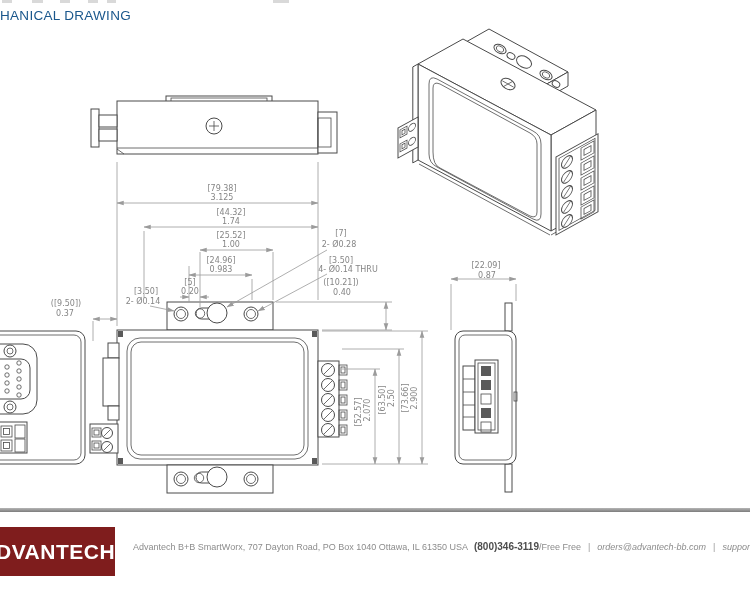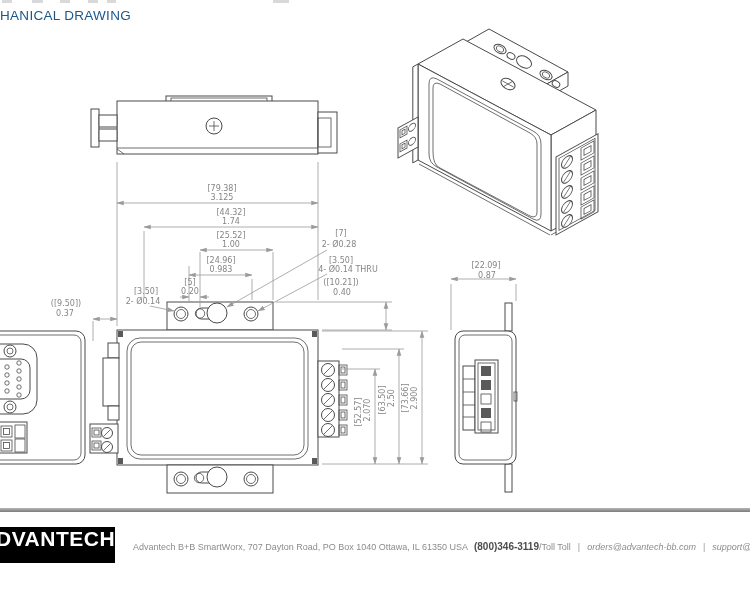--- a/index.html
+++ b/index.html
@@ -10,22 +10,22 @@
   .top-artifact{position:absolute;top:0;height:3px;background:#d9d9d9;}
   svg{position:absolute;left:0;top:0;}
   .ol{fill:none;stroke:#4a4a4a;stroke-width:1;}
   .olw{fill:#ffffff;stroke:#4a4a4a;stroke-width:1;}
   .olt{fill:none;stroke:#4a4a4a;stroke-width:.8;}
   .dk{fill:#5a5a5a;stroke:none;}
   .dl{fill:none;stroke:#9b9b9b;stroke-width:.8;}
   .dt{fill:#858585;font-size:8px;font-family:"DejaVu Sans",sans-serif;text-anchor:middle;}
   .footer-sep{position:absolute;left:0;top:508px;width:750px;height:4px;
       background:linear-gradient(#b5b5b5,#7c7c7c);}
-  .logo{position:absolute;left:0;top:527px;width:115px;height:36px;background:#000000;
-      color:#fff;display:flex;align-items:flex-start;overflow:hidden;}
+  .logo{position:absolute;left:0;top:527px;width:115px;height:49px;background:#7f1d1d;
+      color:#fff;display:flex;align-items:center;overflow:hidden;}
   .logo span{font-weight:bold;font-size:21px;letter-spacing:.5px;margin-left:-4px;
       font-family:"Liberation Sans",sans-serif;}
   .footer-text{position:absolute;left:133px;top:541px;font-size:9px;color:#8c8c8c;
       white-space:nowrap;}
   .footer-text b{color:#4d4d4d;font-size:10px;}
   .footer-text i{font-style:italic;}
   .pipe{margin:0 7px;color:#9a9a9a;}
   .ph{margin-left:6px;}
 </style>
 </head>
@@ -339,13 +339,13 @@
     <line class="dl" x1="422" y1="331" x2="422" y2="464" marker-start="url(#ar)" marker-end="url(#ar)"></line>
     <text class="dt" transform="rotate(-90 408 398)" x="408" y="398">[73.66]</text>
     <text class="dt" transform="rotate(-90 417 398)" x="417" y="398">2.900</text>
   </g>
 </svg>
 
 <div class="footer-sep"></div>
 <div class="logo">
   <span>DVANTECH</span>
 </div>
-<div class="footer-text"><span>Advantech B+B SmartWorx, 707 Dayton Road, PO Box 1040 Ottawa, IL 61350 USA</span><b class="ph">(800)346-3119</b><span>/Toll Toll</span><span class="pipe">|</span><i>orders@advantech-bb.com</i><span class="pipe">|</span><i>support@advantech-bl</i></div>
+<div class="footer-text"><span>Advantech B+B SmartWorx, 707 Dayton Road, PO Box 1040 Ottawa, IL 61350 USA</span><b class="ph">(800)346-3119</b><span>/Free Free</span><span class="pipe">|</span><i>orders@advantech-bb.com</i><span class="pipe">|</span><i>support@advantech-bl</i></div>
 
 </body></html>

